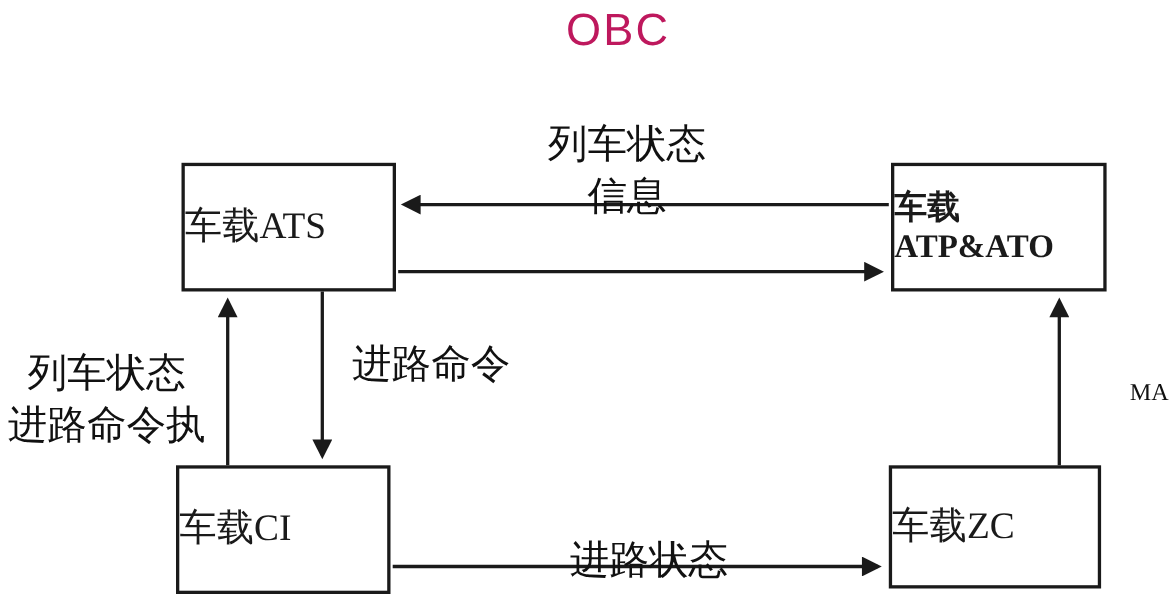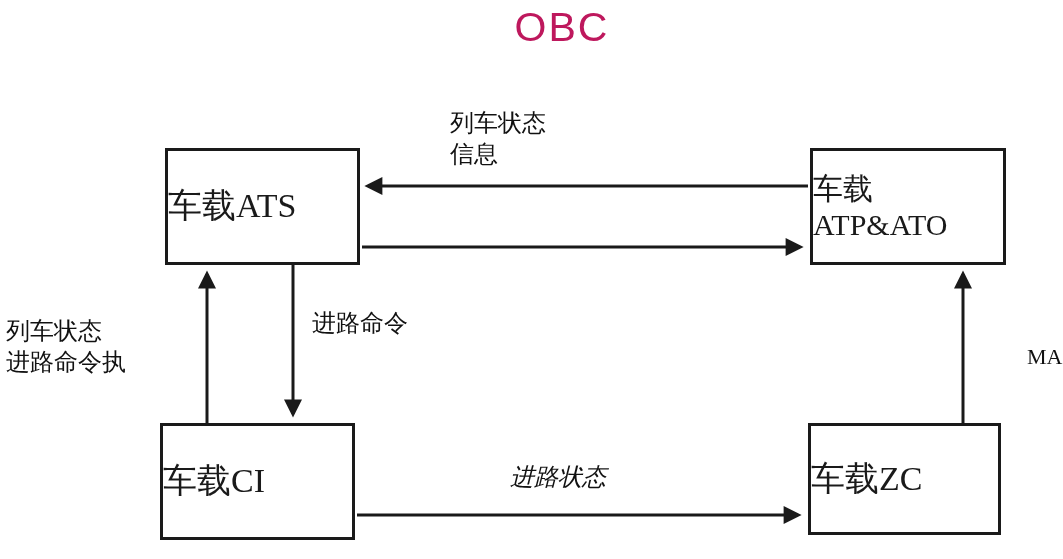--- a/index.html
+++ b/index.html
@@ -40,41 +40,41 @@
     border: 3px solid #1a1a1a;
     background: #ffffff;
     display: flex;
     flex-direction: column;
     align-items: flex-start;
     justify-content: center;
     font-size: 34px;
     line-height: 1.2;
     text-align: center;
   }
-  .node.two-line { font-size: 30px; }
+  .node.two-line { font-size: 30px; font-weight: bold; }
 
   .node-ats { left: 165px; top: 148px; width: 195px; height: 117px; }
   .node-atp { left: 810px; top: 148px; width: 196px; height: 117px; }
   .node-ci  { left: 160px; top: 423px; width: 195px; height: 117px; }
   .node-zc  { left: 808px; top: 423px; width: 193px; height: 112px; }
 
   .edge-label {
     position: absolute;
-    font-size: 24px;
+    font-size: 36px;
     line-height: 1.3;
-    text-align: left;
+    text-align: center;
     color: #111;
     white-space: nowrap;
   }
 
   .lbl-train-status  { left: 450px; top: 108px; width: 240px; }
   .lbl-run-level     { left: 460px; top: 250px; width: 250px; }
   .lbl-route-command { left: 312px; top: 308px; width: 160px; }
   .lbl-route-feedback{ left: 6px;   top: 316px; width: 182px; }
-  .lbl-route-status  { left: 510px; top: 462px; width: 160px; font-style: italic; }
+  .lbl-route-status  { left: 510px; top: 486px; width: 160px; }
   .lbl-ma            { left: 1011px; top: 343px; width: 46px; font-size: 22px; text-align: left; margin-left: 16px; }
 </style>
 </head>
 <body>
 
 <div class="canvas">
 
   <div class="diagram-title">OBC</div>
 
   <svg class="arrows" viewBox="0 0 1063 559" xmlns="http://www.w3.org/2000/svg">

